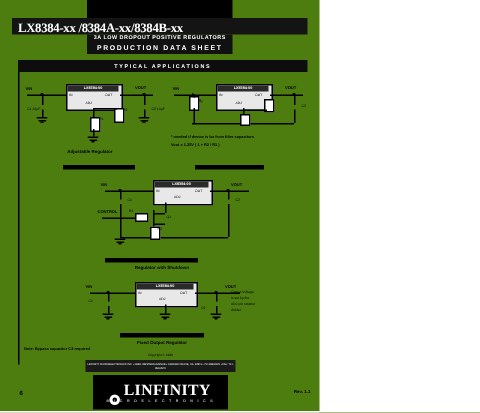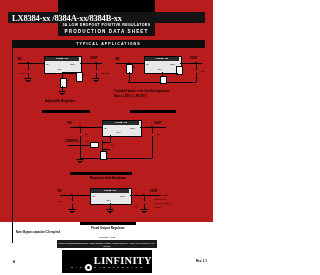--- a/index.html
+++ b/index.html
@@ -1,18 +1,18 @@
 <!DOCTYPE html>
 <html><head>
 <meta charset="utf-8">
 <style>
   html,body{margin:0;padding:0;background:#ffffff;}
   body{width:213px;height:275px;overflow:hidden;
        font-family:"Liberation Sans",sans-serif;color:#000;}
-  #page{position:relative;width:213px;height:222px;background:#b91c1c;}
+  #page{position:relative;width:213px;height:274px;background:#4d7c0f;}
 
   
   .topblock{position:absolute;left:58px;top:0;width:97px;height:12px;background:#000;}
 
   .titlebar{position:absolute;left:8px;top:12px;width:197px;height:11px;background:#141414;}
   .titletext{position:absolute;left:12px;top:12.5px;width:180px;height:10px;
              font-size:8.5px;font-weight:bold;color:#ffffff;letter-spacing:-.2px;
              line-height:10px;white-space:nowrap;font-family:"Liberation Serif",serif;}
 
   .subbar{position:absolute;left:58px;top:23px;width:97px;height:13px;background:#111;}
@@ -68,21 +68,21 @@
   .figbar{position:absolute;height:2.5px;background:#000;}
 
   
   .minibar{position:absolute;height:3px;background:#000;}
 
   
   .discl{position:absolute;left:57px;top:240px;width:100px;height:8px;background:#1a1a1a;}
   .discltext{position:absolute;left:57px;top:236px;width:100px;text-align:center;
              font-size:2.1px;line-height:2.6px;color:#000;}
   .logobox{position:absolute;left:62px;top:250px;width:90px;height:23px;background:#000;}
-  .logorow{position:absolute;left:62px;top:255px;width:90px;text-align:right;
+  .logorow{position:absolute;left:62px;top:255px;width:90px;text-align:center;
            color:#fff;white-space:nowrap;}
   .logomark{display:inline-block;width:7px;height:7px;border-radius:50%;
             background:#fff;position:relative;top:1.5px;margin-right:2px;}
   .logomark::after{content:"";position:absolute;left:2px;top:2px;width:3px;height:3px;
                    border-radius:50%;background:#000;}
   .logotext{font-family:"Liberation Serif",serif;font-size:10.5px;font-weight:bold;
             letter-spacing:.3px;vertical-align:top;}
   .logosub{position:absolute;left:62px;top:266px;width:90px;text-align:center;
            font-size:2.4px;letter-spacing:1.2px;color:#fff;white-space:nowrap;}
   .pagenum{position:absolute;left:13px;top:259px;font-size:4px;font-weight:bold;color:#000;}

